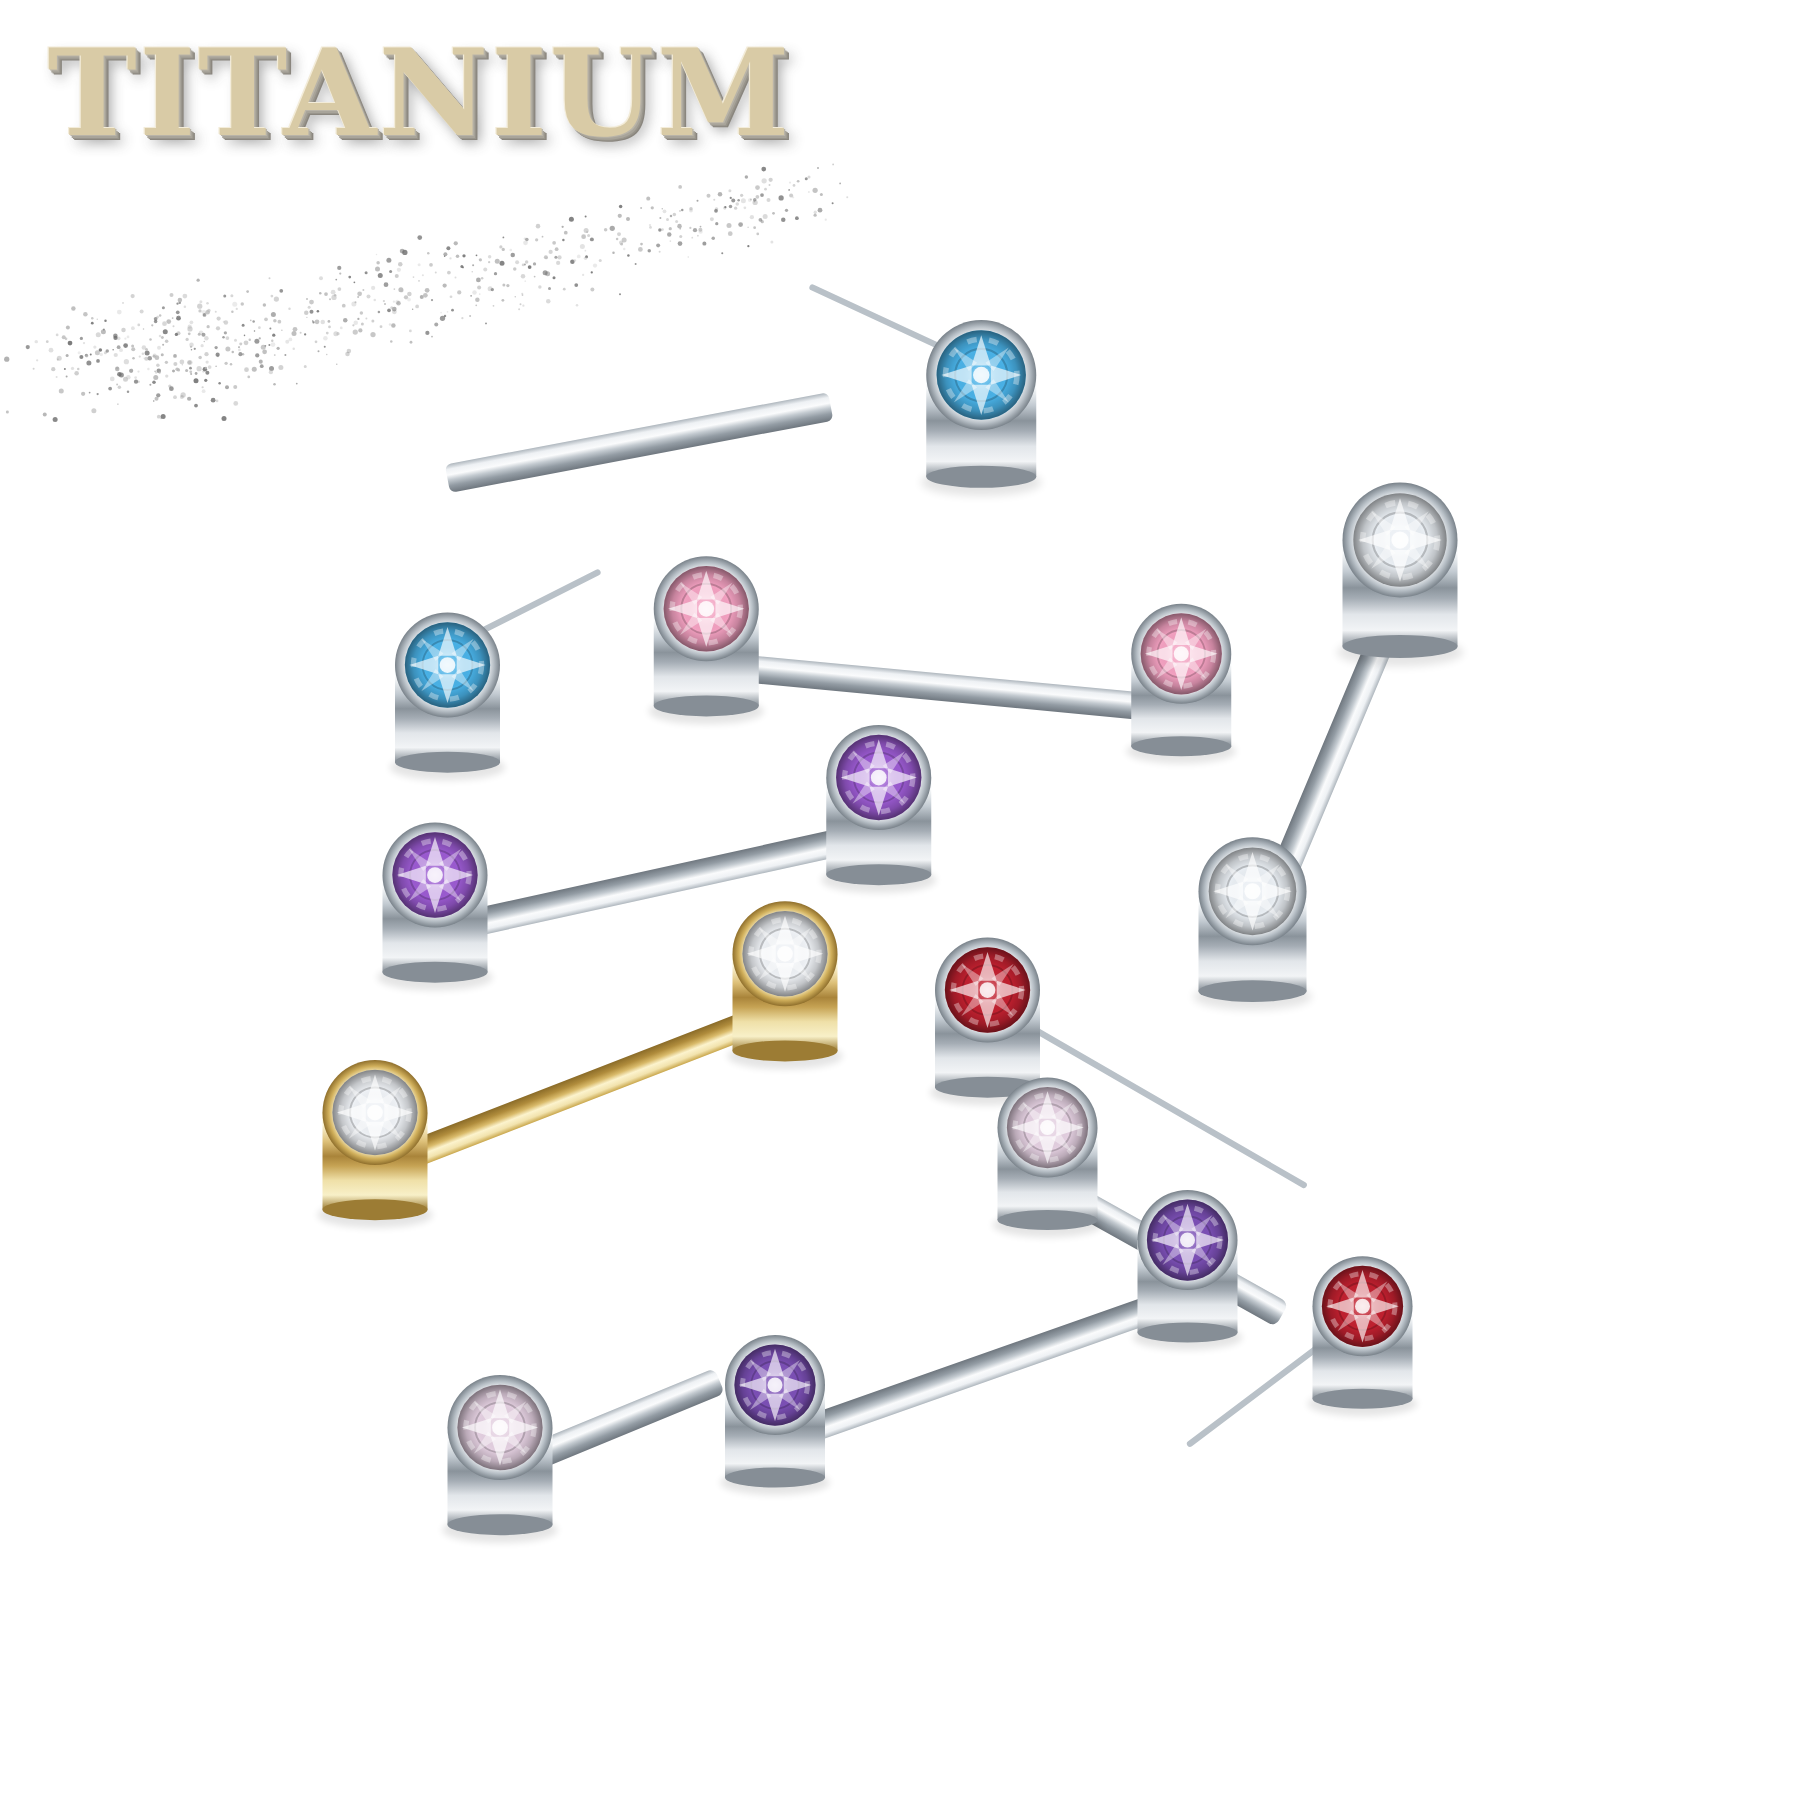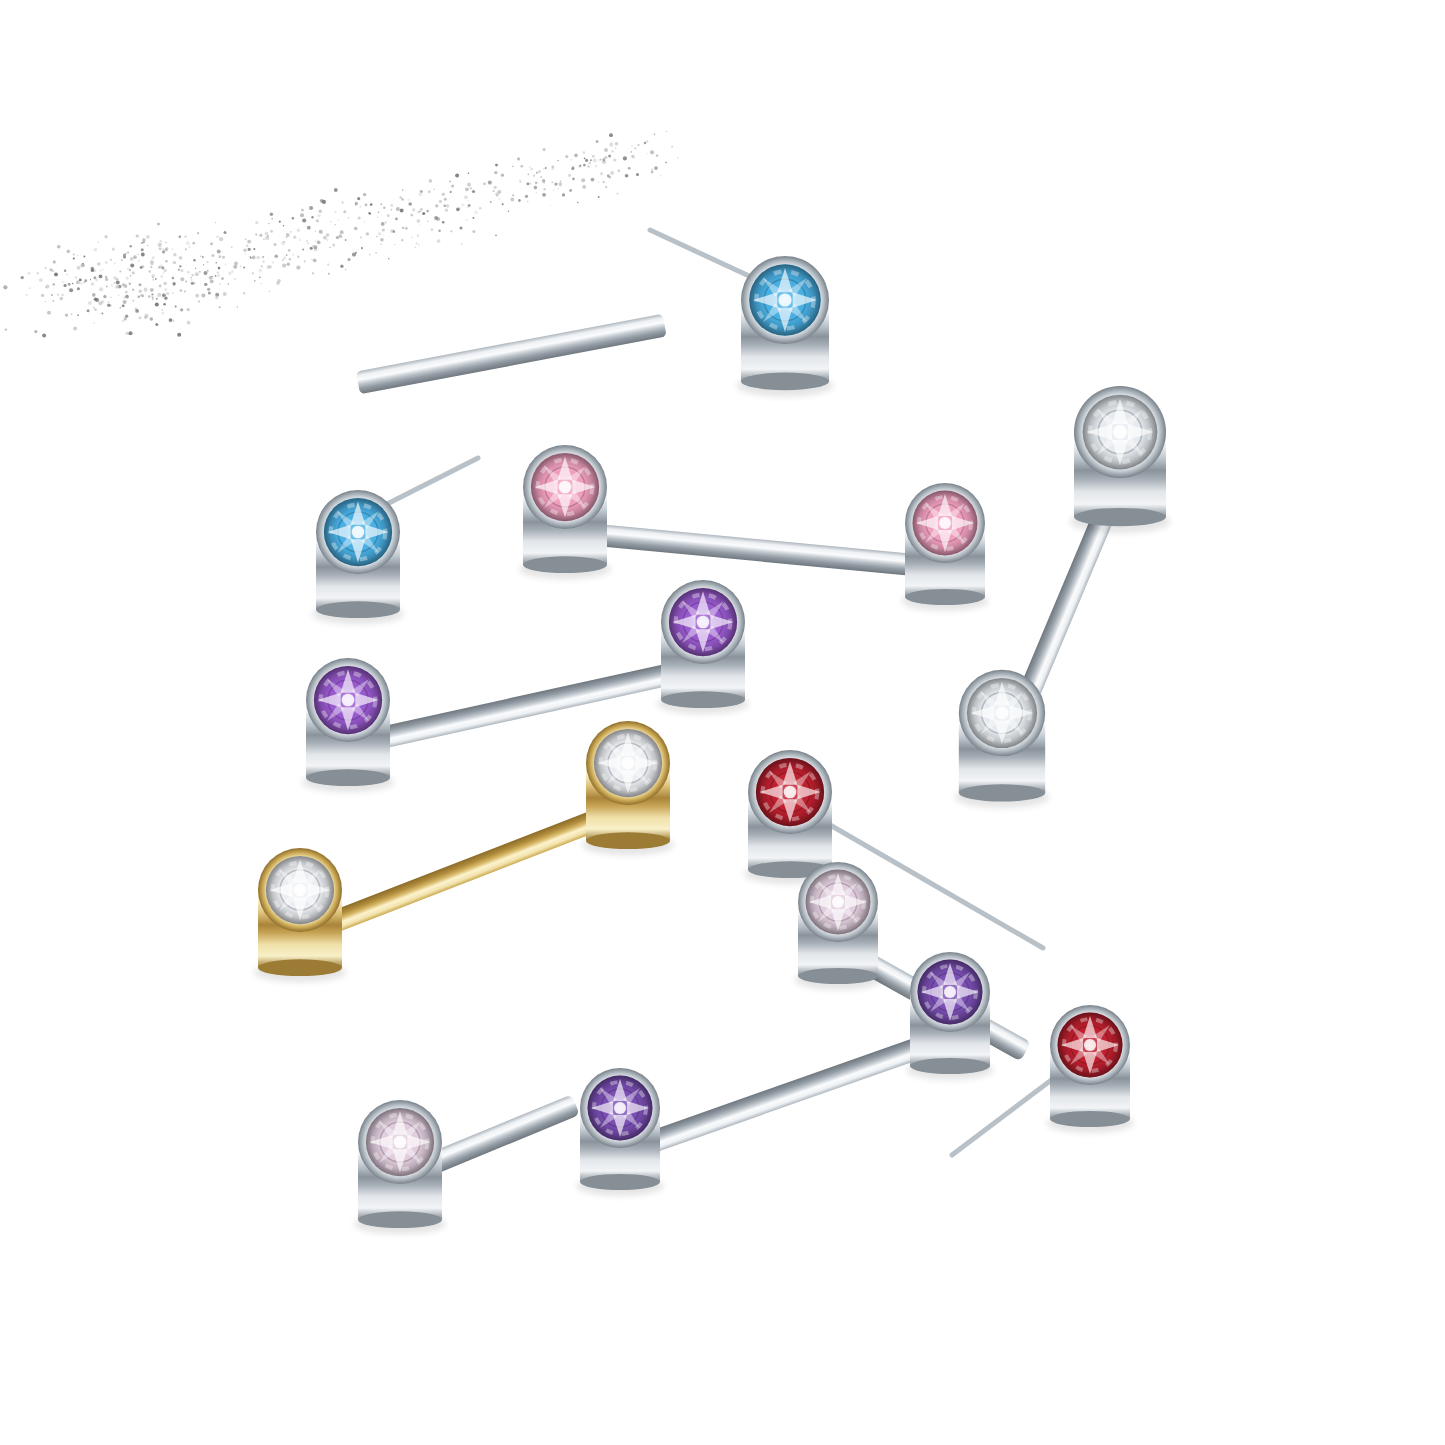--- a/index.html
+++ b/index.html
@@ -28,20 +28,21 @@
       6px 6px 10px rgba(60,60,60,.45);
     user-select:none;
   }
   svg{display:block;position:absolute;left:0;top:0;}
 </style>
 </head>
 <body>
 
 <div class="canvas">
 
+  <h1 class="logo" style="color: rgb(217, 203, 166);">TITANIUM</h1>
 
   <svg width="1445" height="1445" viewBox="0 0 1445 1445">
     <defs>
       <filter id="soft" x="-80%" y="-80%" width="260%" height="260%">
         <feGaussianBlur stdDeviation="3"></feGaussianBlur>
       </filter>
 
       <linearGradient id="cylSilver" x1="0" y1="0" x2="0" y2="1">
         <stop offset="0" stop-color="#e9edf0"></stop>
         <stop offset="0.12" stop-color="#f9fbfc"></stop>

